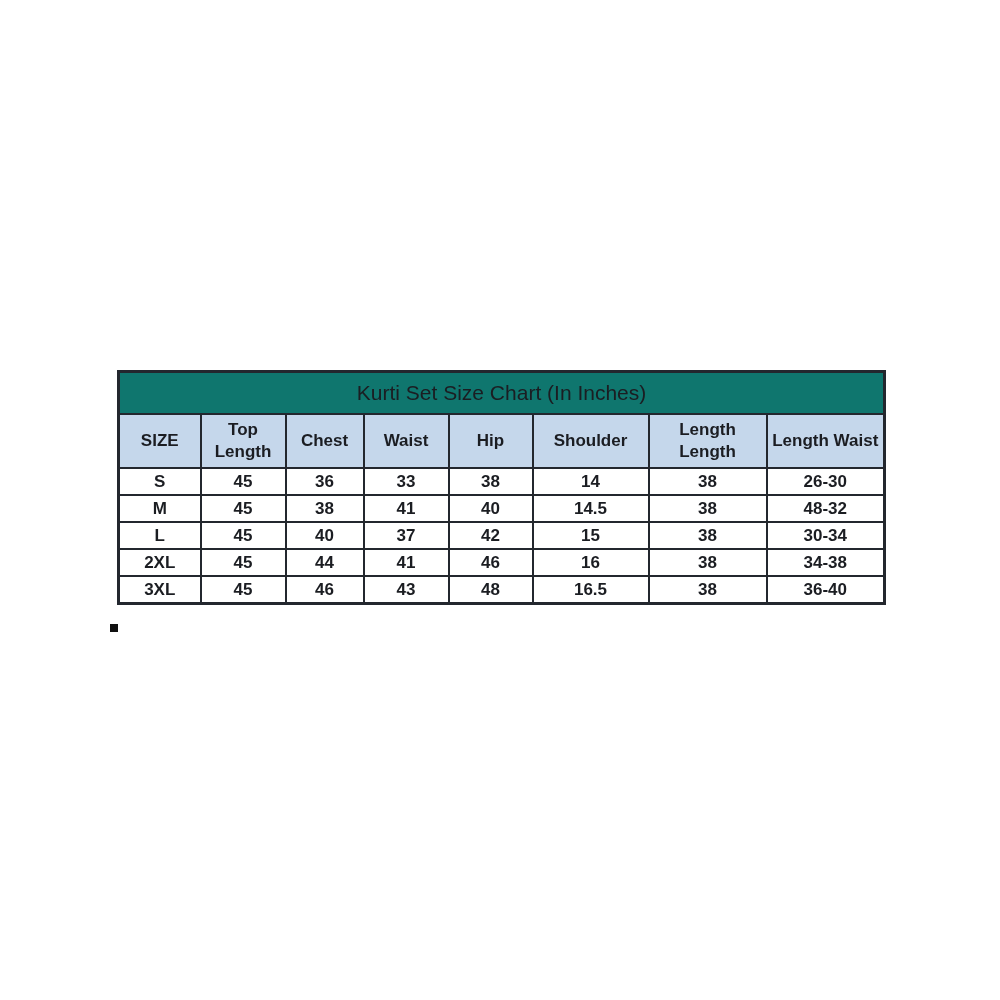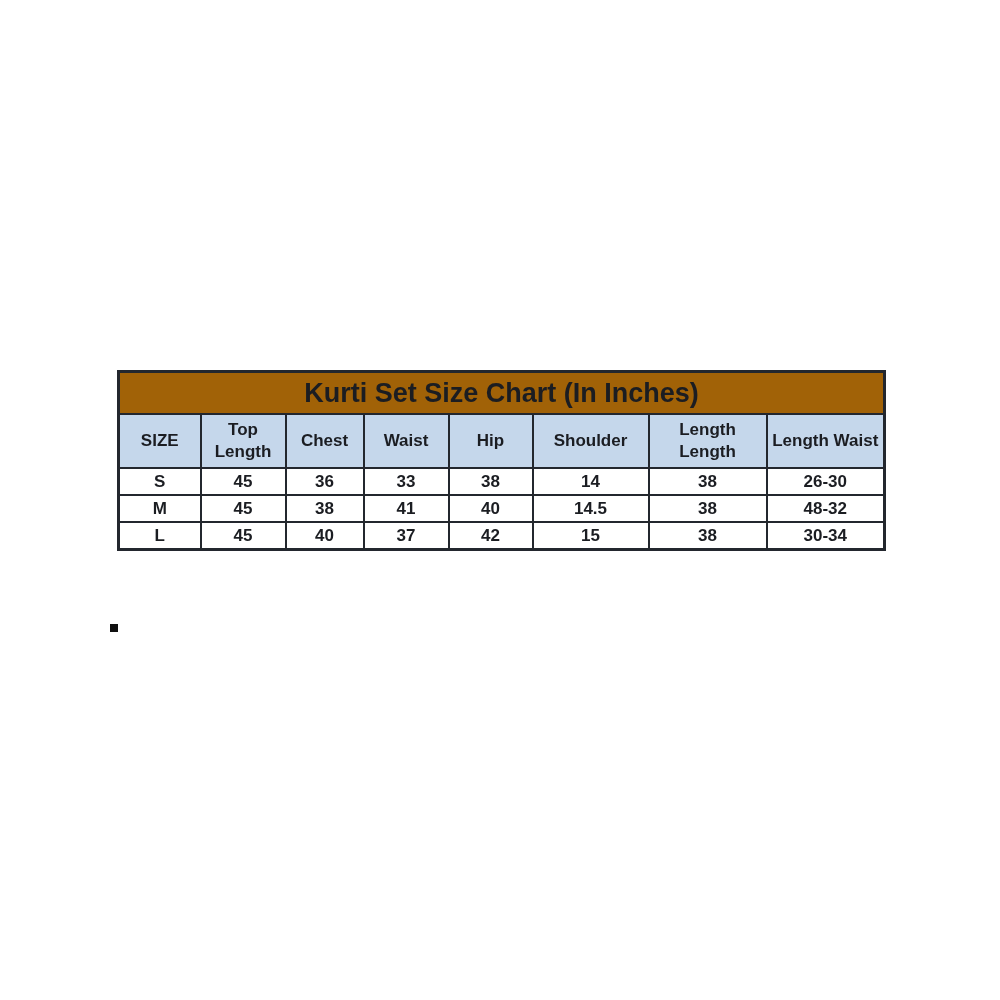--- a/index.html
+++ b/index.html
@@ -30,24 +30,24 @@
     color: #1b1d22;
   }
   table.size-chart td, table.size-chart th {
     border: 2px solid #23272e;
     text-align: center;
     vertical-align: middle;
     padding: 0 2px;
     overflow: hidden;
   }
   td.title-cell {
-    background: #a16207;
+    background: #0f766e;
     height: 40px;
-    font-size: 27px;
-    font-weight: bold;
+    font-size: 21px;
+    font-weight: normal;
     letter-spacing: 0px;
   }
   th.head-cell {
     background: #c5d7eb;
     height: 52px;
     font-size: 17px;
     font-weight: bold;
     line-height: 1.3;
   }
   tbody td {
@@ -128,17 +128,37 @@
           <tr>
             <td>L</td>
             <td>45</td>
             <td>40</td>
             <td>37</td>
             <td>42</td>
             <td>15</td>
             <td>38</td>
             <td>30-34</td>
           </tr>
+          <tr>
+            <td>2XL</td>
+            <td>45</td>
+            <td>44</td>
+            <td>41</td>
+            <td>46</td>
+            <td>16</td>
+            <td>38</td>
+            <td>34-38</td>
+          </tr>
+          <tr>
+            <td>3XL</td>
+            <td>45</td>
+            <td>46</td>
+            <td>43</td>
+            <td>48</td>
+            <td>16.5</td>
+            <td>38</td>
+            <td>36-40</td>
+          </tr>
         </tbody>
     </table>
   </div>
   <div class="resize-handle"></div>
 </div>
 
 </body></html>

